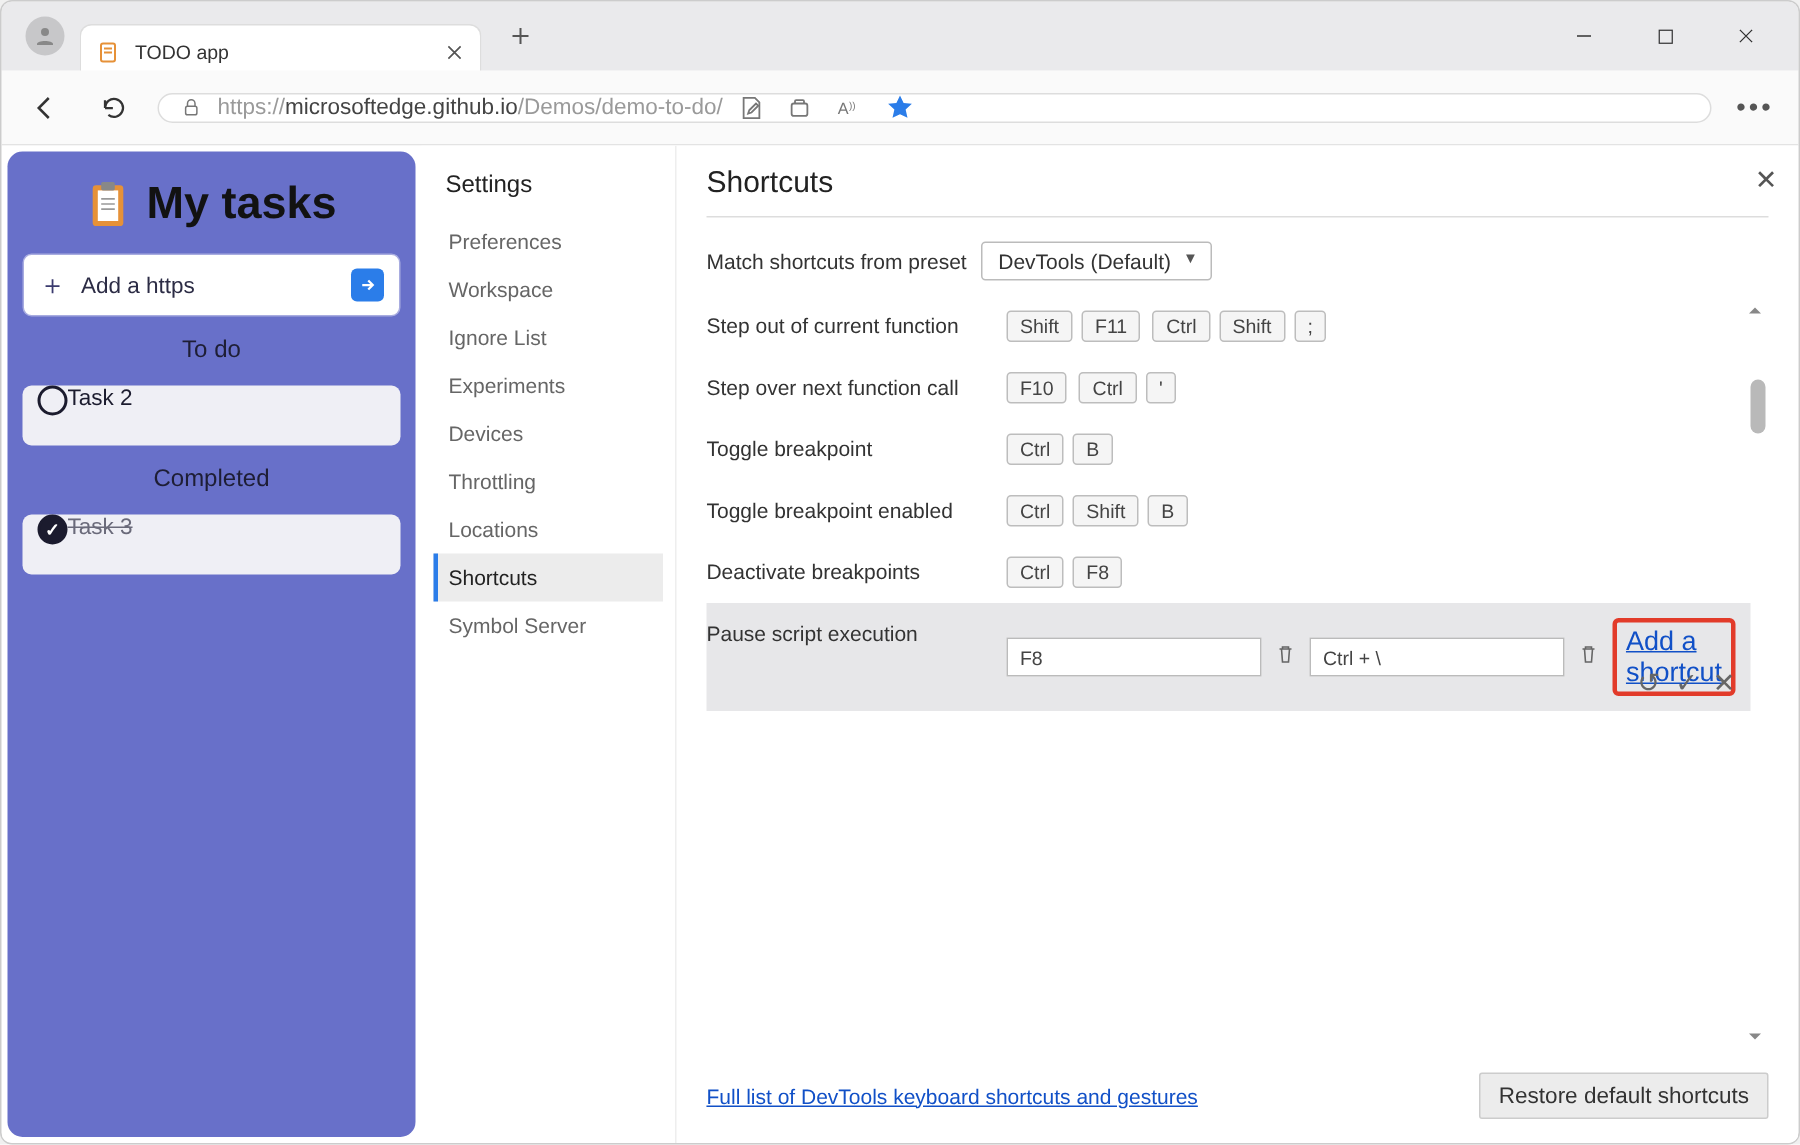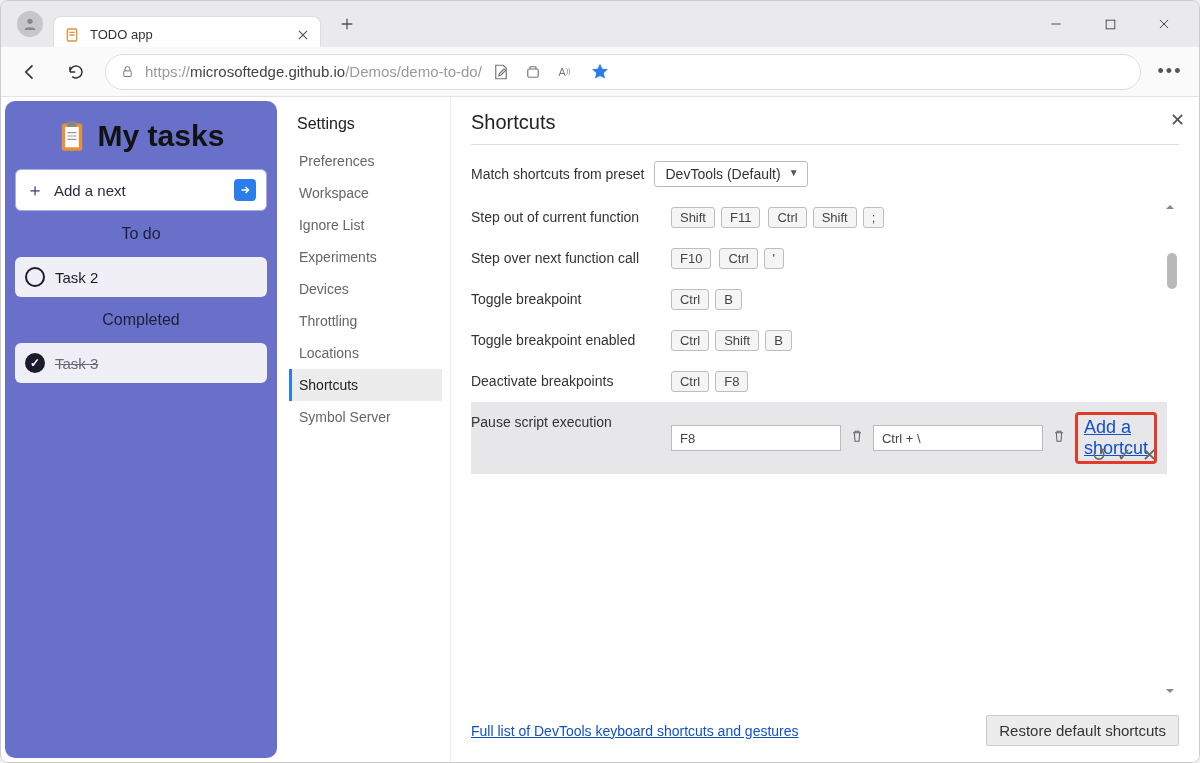--- a/index.html
+++ b/index.html
@@ -13,41 +13,41 @@
 .tab { display: flex; align-items: center; background: #fff; border-radius: 8px 8px 0 0; height: 36px; padding: 0 10px; margin-top: 20px; min-width: 268px; gap: 10px; border:1px solid #ddd; border-bottom:none; }
 .tab-icon { width: 16px; height: 16px; color: #e69138; }
 .tab-title { flex: 1; font-size: 13px; color: #333; }
 .tab-close { width: 14px; height: 14px; color:#555; }
 .newtab { width: 32px; height: 32px; display: flex; align-items: center; justify-content: center; margin-left: 10px; }
 .win-controls { margin-left: auto; display: flex; gap: 24px; padding-right: 14px; color:#333; }
 .wc { width: 30px; height: 30px; display:flex; align-items:center; justify-content:center; }
 
 .toolbar { display: flex; align-items: center; height: 50px; background: #fafafa; padding: 0 12px; gap: 12px; border-bottom: 1px solid #e3e3e3;}
 .tb-btn { width: 34px; height: 34px; display:flex; align-items:center; justify-content:center; border-radius:4px; color:#444; }
-.urlbar { flex: 1; height: 36px; background: #fff; border:1px solid #ddd; border-radius: 18px; display: flex; align-items:center; padding: 0 14px; gap: 10px; }
+.urlbar { flex: 1; height: 20px; background: #fff; border:1px solid #ddd; border-radius: 18px; display: flex; align-items:center; padding: 0 14px; gap: 10px; }
 .url-text { font-size: 15px; color: #9a9a9a; }
 .url-text .host { color: #444; }
 .url-actions { display:flex; gap:14px; color:#666; align-items:center;}
 .star { color: #2b7de9; }
 .more { width:34px; text-align:center; font-size:18px; letter-spacing:2px; color:#555;}
 
 
 .content { flex:1; display:flex; overflow:hidden; background:#fff; }
 
 
 .todo-app { width: 397px; background: #6870c9; border-radius: 10px; margin: 4px; padding: 10px 10px 14px 10px; display:flex; flex-direction:column; gap:10px; }
 .todo-title { display:flex; align-items:center; justify-content:center; gap:12px; padding: 8px 0 6px 0; }
 .todo-title h1 { font-size: 30px; font-weight: 800; color:#121212; }
 .clipboard-ico { width:28px; height:34px; }
 .add-row { background:#fff; border:1px solid #a8ace0; border-radius:6px; height:42px; display:flex; align-items:center; padding:0 10px; gap:10px; }
 .add-row .plus { color:#3a3a6e; font-size:18px;}
 .add-row .text { flex:1; color:#2c2c45; font-size:15px;}
 .add-row .go { width:22px; height:22px; background:#2b7de9; border-radius:4px; display:flex; align-items:center; justify-content:center;}
 .section-label { text-align:center; color:#1e1e35; font-size:16px; padding:4px 0;}
-.task { background:#efeff5; border-radius:6px; height:40px; display:flex; align-items:center; padding:0 10px; gap:10px; font-size:15px; color:#1b1b2e;}
+.task { background:#efeff5; border-radius:6px; height:40px; display:flex; padding:0 10px; font-size:15px; color:#1b1b2e;}
 .task .circ { width:20px; height:20px; border:2px solid #1b1b2e; border-radius:50%; }
 .task.done .circ { background:#1b1b2e; display:flex; align-items:center; justify-content:center;}
 .task.done .circ::after { content:"✓"; color:#fff; font-size:12px; font-weight:bold;}
 .task.done .name { text-decoration:line-through; color:#6a6a7a;}
 
 
 .devtools { flex:1; display:flex; background:#fff; position:relative; }
 .settings-nav { width: 170px; padding: 18px 8px; border-right:1px solid #eee; }
 .settings-nav h2 { font-size: 16px; font-weight:400; color:#222; padding-left:8px; margin-bottom:12px;}
 .settings-nav ul { list-style:none; }
@@ -175,21 +175,21 @@
             <rect x="6" y="7" width="12" height="18" fill="#fff"></rect>
             <rect x="8" y="2" width="8" height="5" rx="1" fill="#888"></rect>
             <line x1="8" y1="12" x2="16" y2="12" stroke="#999"></line>
             <line x1="8" y1="15" x2="16" y2="15" stroke="#999"></line>
             <line x1="8" y1="18" x2="16" y2="18" stroke="#999"></line>
           </svg>
         <h1>My tasks</h1>
       </div>
       <div class="add-row">
         <span class="plus">＋</span>
-        <span class="text">Add a next</span>
+        <span class="text">Add a https</span>
         <span class="go">
             <svg width="12" height="12" viewBox="0 0 24 24">
               <path d="M5 12h12M13 6l6 6-6 6" stroke="#fff" stroke-width="3" fill="none"></path>
             </svg>
           </span>
       </div>
       <div class="section-label">To do</div>
       <div class="task">
           <span class="circ"></span>
           <span class="name">Task 2</span>

